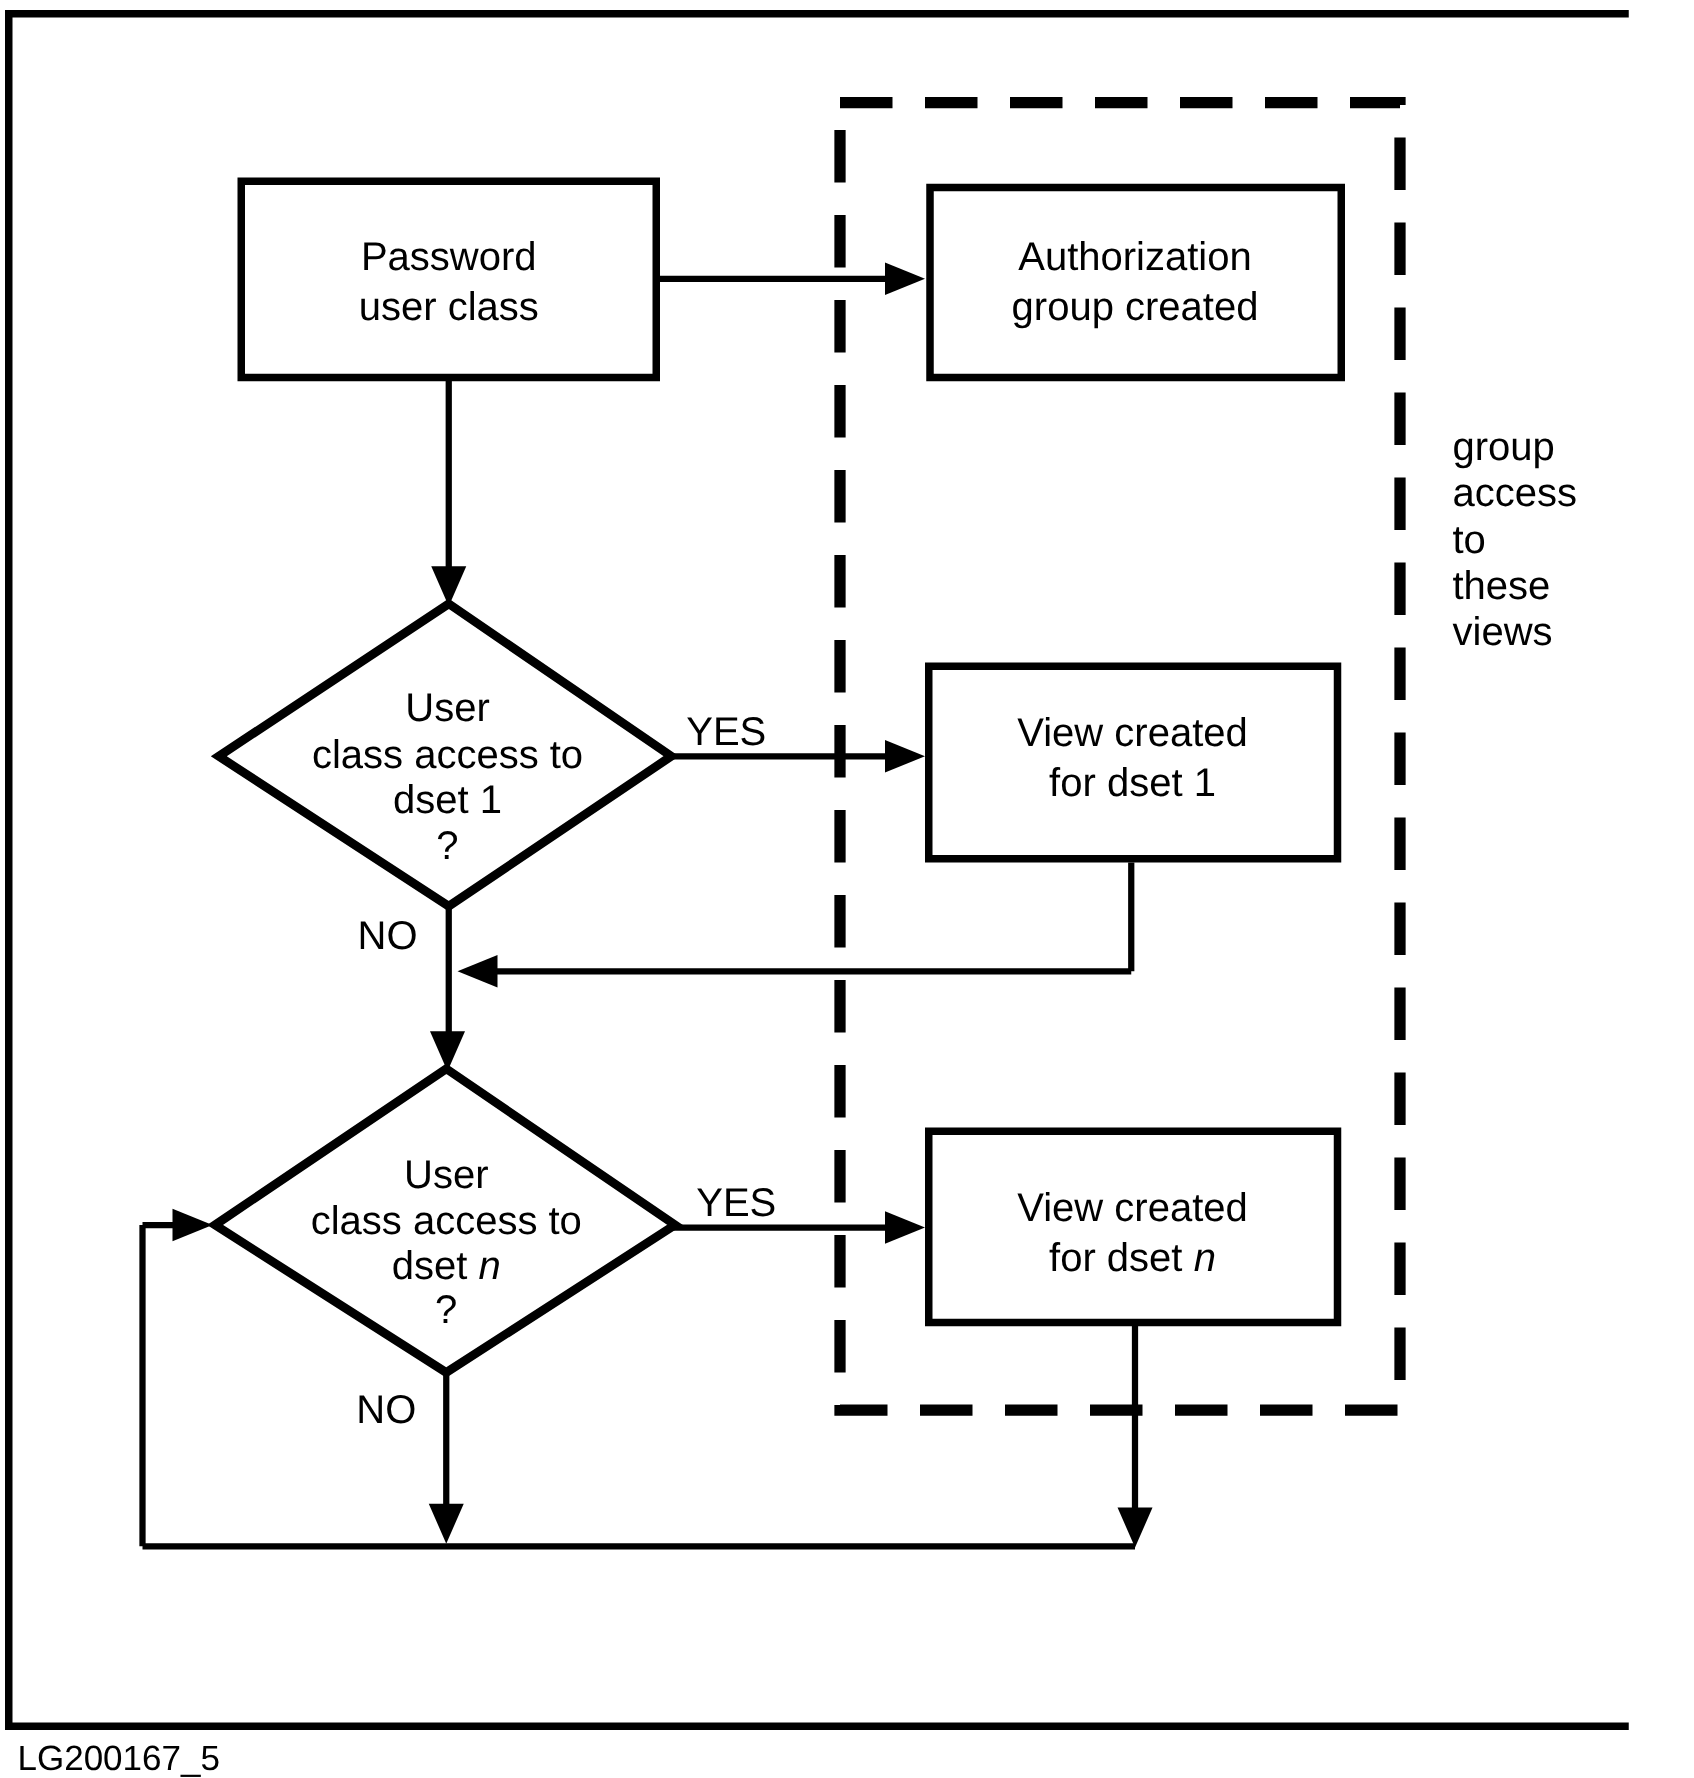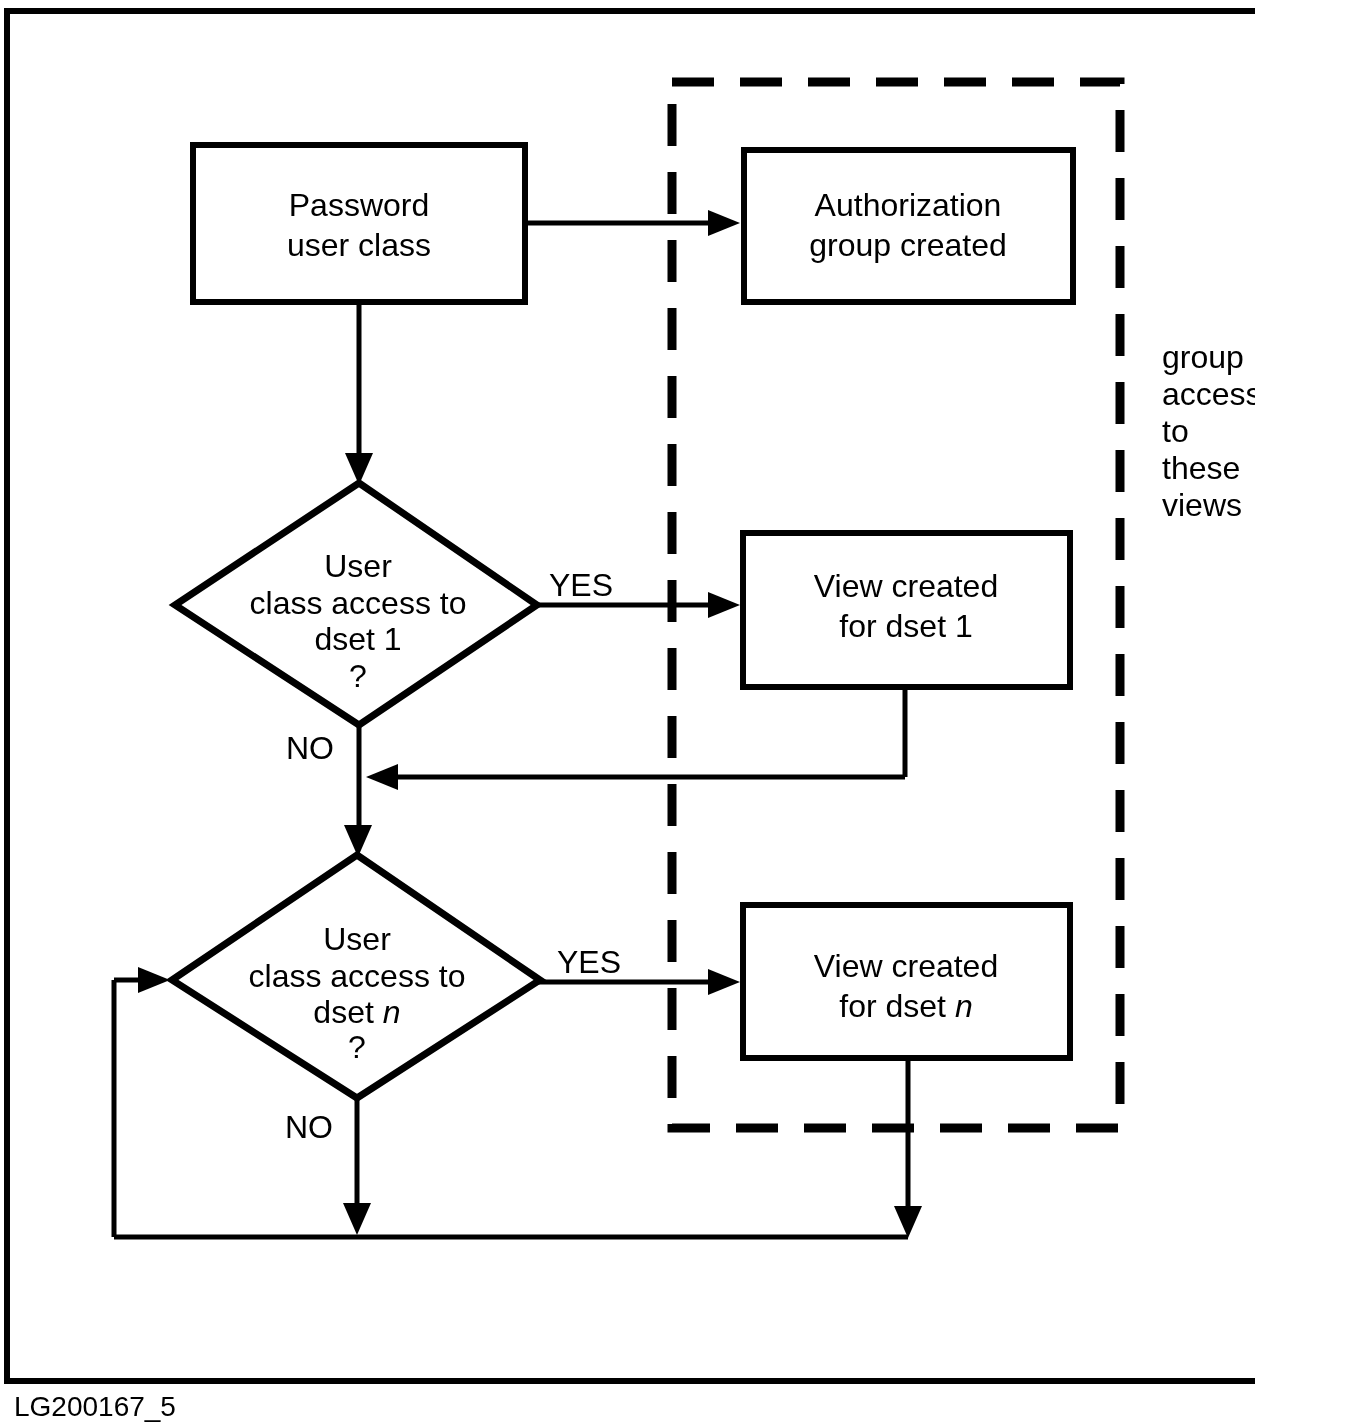--- a/index.html
+++ b/index.html
@@ -1,16 +1,16 @@
 <!DOCTYPE html>
 <html><head>
 <meta charset="utf-8">
 <style>
   html,body{margin:0;padding:0;background:#ffffff;}
-  .canvas{position:relative;width:1255px;height:1422px;background:#ffffff;overflow:hidden;}
+  .canvas{position:relative;width:1255px;height:1422px;background:#ffffff;overflow:hidden;padding-left:48px;}
   svg{position:absolute;left:0;top:0;}
   svg text{font-family:"Liberation Sans","DejaVu Sans",sans-serif;fill:#000000;font-size:32px;}
   .mid{text-anchor:middle;}
   .it{font-style:italic;}
   .cap{font-size:28px;}
   .node{fill:#ffffff;stroke:#000000;stroke-width:6;}
   .dec{fill:#ffffff;stroke:#000000;stroke-width:7;stroke-linejoin:miter;}
   .edge{stroke:#000000;stroke-width:5;fill:none;}
   .head{fill:#000000;stroke:none;}
   .frame{fill:none;stroke:#000000;stroke-width:6;}

